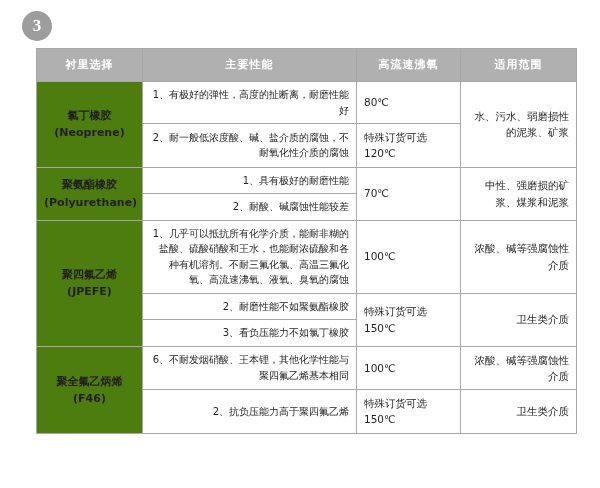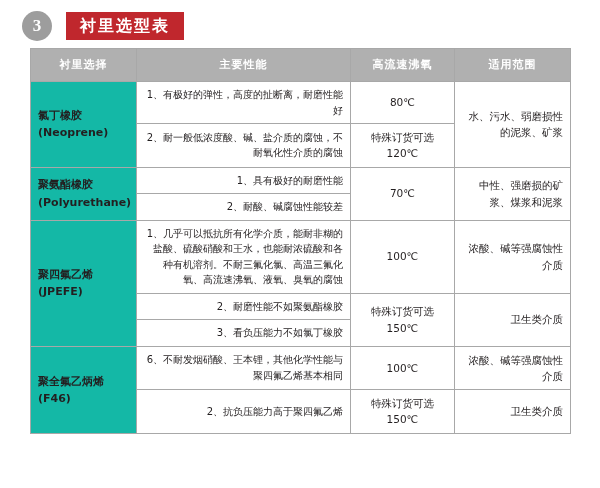--- a/index.html
+++ b/index.html
@@ -60,20 +60,21 @@
     position: absolute;
     left: 30px;
     top: 48px;
     width: 540px;
   }
   table.spec {
     border-collapse: collapse;
     width: 540px;
     table-layout: fixed;
     font-size: 10.5px;
+    margin-left: 6px;
   }
   table.spec th, table.spec td {
     border: 1px solid #a8a8a8;
     vertical-align: middle;
     padding: 5px 7px;
     line-height: 1.55;
   }
   table.spec thead th {
     background: #b0b0b0;
     color: #ffffff;
@@ -83,53 +84,52 @@
     height: 24px;
     letter-spacing: 1px;
     padding: 4px 4px;
   }
   col.c1 { width: 106px; }
   col.c2 { width: 214px; }
   col.c3 { width: 104px; }
   col.c4 { width: 116px; }
 
   td.material {
+    text-align: center;
     font-weight: bold;
     font-size: 11px;
     line-height: 1.6;
-    background: #14b8a6;
+    background: #4d7c0f;
   }
   td.material .en {
     display: block;
     font-weight: bold;
   }
   td.perf {
     text-align: right;
     font-size: 10px;
   }
   td.temp {
-    text-align: center;
     font-size: 10.5px;
     line-height: 1.6;
   }
   td.range {
     text-align: right;
     font-size: 10.5px;
     line-height: 1.7;
     padding-left: 10px;
   }
 </style>
 </head>
 <body>
 
 <div class="page">
 
   <div class="header">
     <div class="badge">3</div>
-    <div class="title-bar">衬里选型表</div>
   </div>
 
   <div class="table-wrap">
     <table class="spec">
       <colgroup>
         <col class="c1">
           <col class="c2">
           <col class="c3">
           <col class="c4">
       </colgroup>

